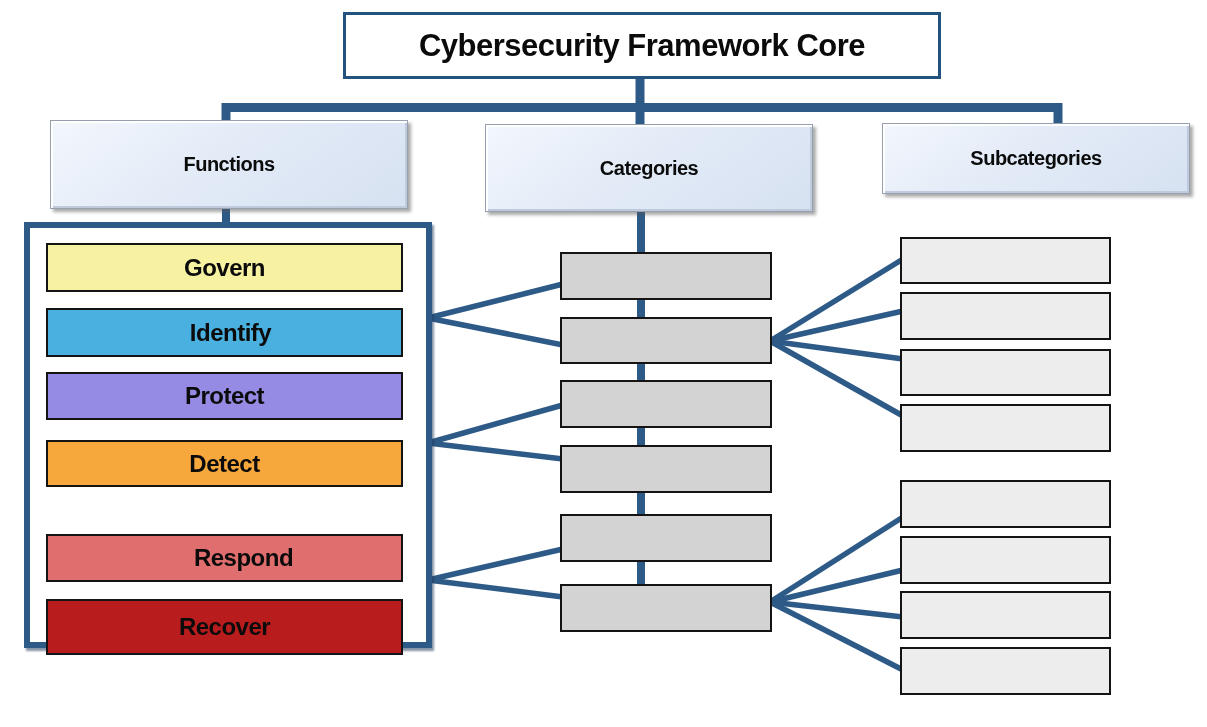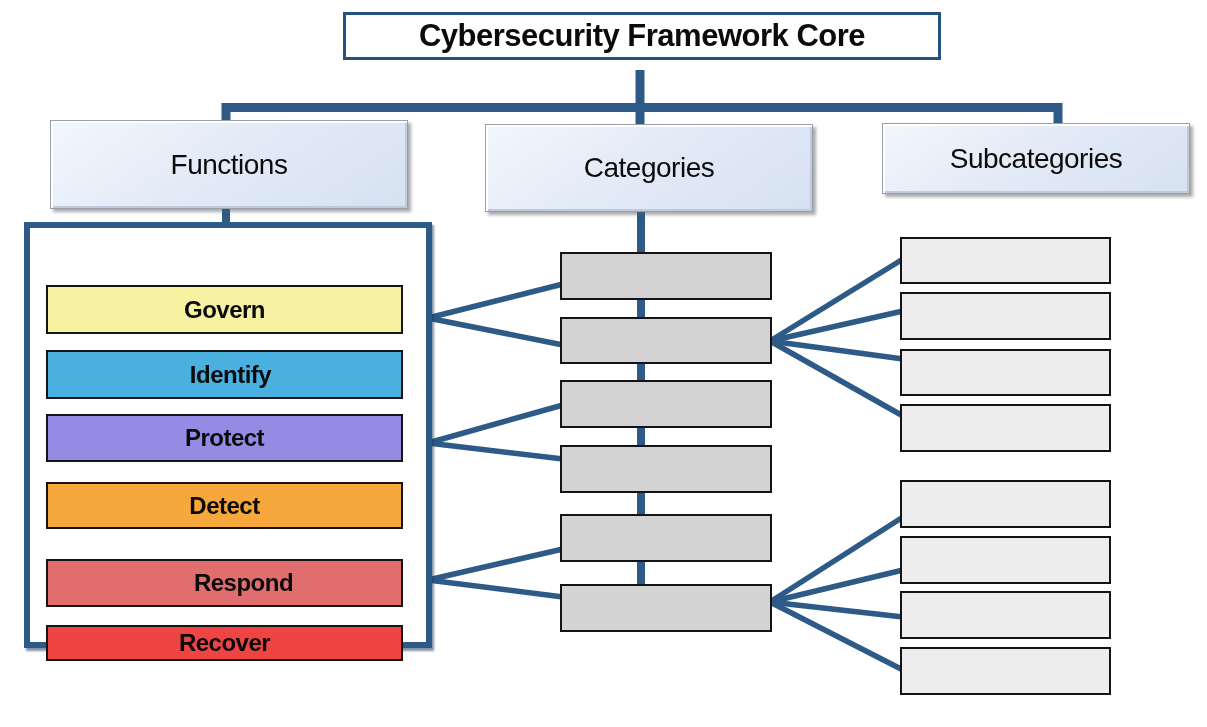--- a/index.html
+++ b/index.html
@@ -13,34 +13,34 @@
   .stage * { box-sizing:border-box; }
 
   .conn-layer {
     position:absolute; left:0; top:0; width:1207px; height:727px;
     z-index:1;
   }
 
   .abs { position:absolute; z-index:2; }
 
   .title-box {
-    left:343px; top:12px; width:598px; height:48px;
+    left:343px; top:12px; width:598px; height:67px;
     background:#ffffff;
     border:3px solid #24527e;
     display:flex; align-items:center; justify-content:center;
     font-size:31px; font-weight:bold; color:#0b0b0b;
     letter-spacing:-0.5px;
   }
 
   .header-box {
     background:linear-gradient(145deg, #f3f7fd 0%, #e3ebf7 45%, #d6e1f1 100%);
     border:1px solid #96a0ae;
     box-shadow: inset 2px 2px 0 #ffffff, inset -2px -2px 0 #bfcadc, 3px 3px 3px rgba(90,90,90,0.5);
     display:flex; align-items:center; justify-content:center;
-    font-size:28px; font-weight:normal; color:#0b0b0b;
+    font-size:20px; font-weight:bold; color:#0b0b0b;
     letter-spacing:-0.5px;
   }
   .hdr-functions     { left:50px;  top:120px; width:358px; height:89px; }
   .hdr-categories    { left:485px; top:124px; width:328px; height:88px; }
   .hdr-subcategories { left:882px; top:123px; width:308px; height:71px; }
 
   .fn-container {
     left:24px; top:222px; width:408px; height:426px;
     background:#ffffff;
     border:6px solid #2d5a87;
@@ -48,21 +48,20 @@
     z-index:1; 
   }
 
   .fn-box {
     left:46px; width:357px;
     border:2px solid #141414;
     display:flex; align-items:center; justify-content:center;
     font-size:24px; font-weight:bold; color:#0b0b0b;
     letter-spacing:-0.5px;
     z-index:3;
-    margin-top:42px;
   }
 
   .placeholder {
     border:2px solid #141414;
     z-index:2;
   }
   .cat-box { left:560px; width:212px; background:#d3d3d3; }
   .sub-box { left:900px; width:211px; background:#ededed; }
 </style>
 </head>
@@ -106,22 +105,22 @@
   <div class="abs header-box hdr-functions">Functions</div>
   <div class="abs header-box hdr-categories">Categories</div>
   <div class="abs header-box hdr-subcategories">Subcategories</div>
 
   <div class="abs fn-container"></div>
 
   <div class="abs fn-box" style="top: 243px; height: 49px; background: rgb(246, 242, 161);">Govern</div>
   <div class="abs fn-box" style="top: 308px; height: 49px; background: rgb(73, 176, 223); padding-left: 12px;">Identify</div>
   <div class="abs fn-box" style="top: 372px; height: 48px; background: rgb(149, 139, 229);">Protect</div>
   <div class="abs fn-box" style="top: 440px; height: 47px; background: rgb(247, 168, 61);">Detect</div>
-  <div class="abs fn-box" style="top: 517px; height: 48px; background: rgb(224, 110, 110); padding-left: 38px;">Respond</div>
-  <div class="abs fn-box" style="top: 583px; height: 36px; background: #ef4444;">Recover</div>
+  <div class="abs fn-box" style="top: 534px; height: 48px; background: rgb(224, 110, 110); padding-left: 38px;">Respond</div>
+  <div class="abs fn-box" style="top: 599px; height: 56px; background: #b91c1c;">Recover</div>
 
   <div class="abs placeholder cat-box" style="top:252px;height:48px;"></div>
   <div class="abs placeholder cat-box" style="top:317px;height:47px;"></div>
   <div class="abs placeholder cat-box" style="top:380px;height:48px;"></div>
   <div class="abs placeholder cat-box" style="top:445px;height:48px;"></div>
   <div class="abs placeholder cat-box" style="top:514px;height:48px;"></div>
   <div class="abs placeholder cat-box" style="top:584px;height:48px;"></div>
 
   <div class="abs placeholder sub-box" style="top:237px;height:47px;"></div>
   <div class="abs placeholder sub-box" style="top:292px;height:48px;"></div>

